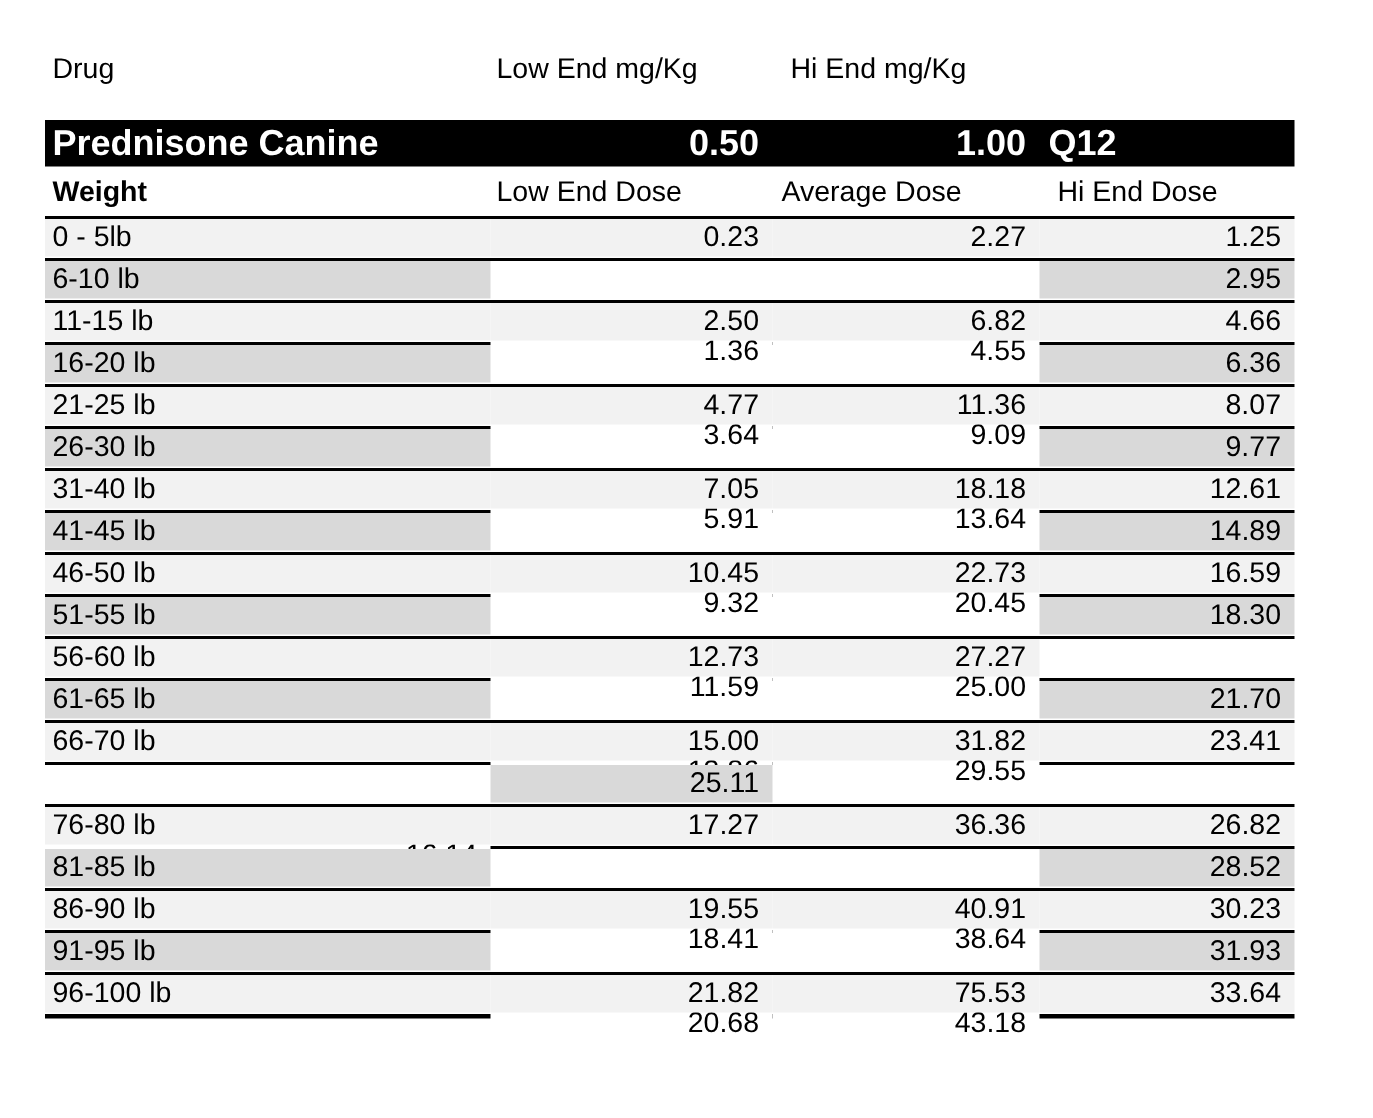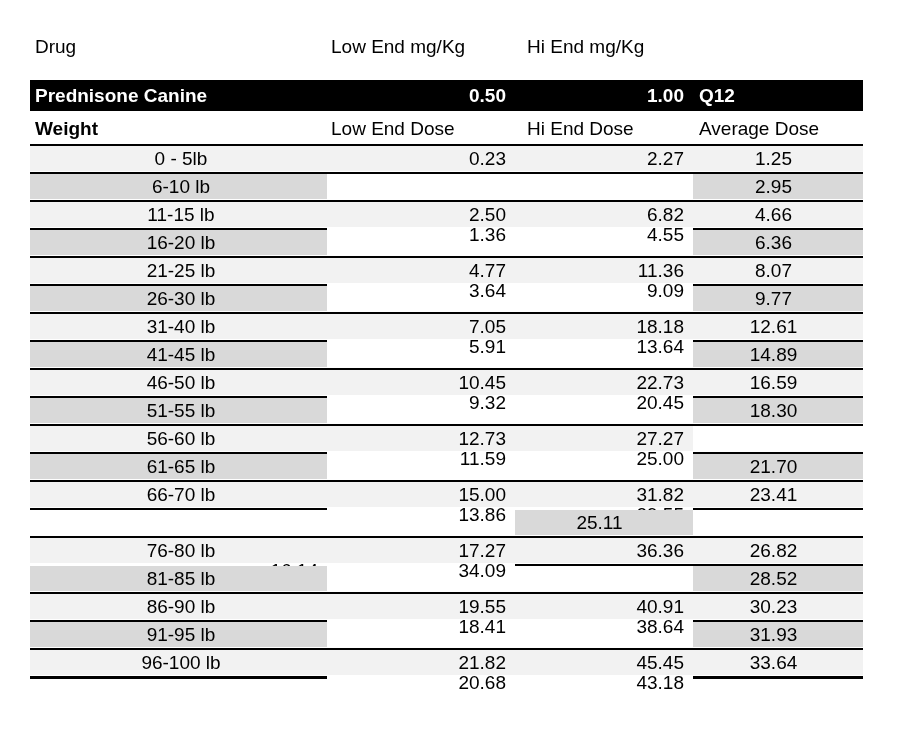--- a/index.html
+++ b/index.html
@@ -34,31 +34,31 @@
 
   
   .toprow{height:32px;align-items:end;margin-bottom:22px;}
   .toprow .cell{height:auto;line-height:22px;}
 
   
   .drugbar{
     background:var(--bar-bg);color:var(--bar-text);
     height:31px;align-items:center;margin-bottom:2px;
   }
-  .drugbar .cell{height:31px;line-height:31px;font-weight:bold;font-size:19px;}
+  .drugbar .cell{height:31px;line-height:31px;font-weight:bold;font-size:24px;}
 
   
   .weightrow{height:31px;align-items:center;}
   .weightrow .cell{height:31px;line-height:31px;}
 
   
   .tbody{border-bottom:3px solid var(--border-color);}
   .row{border-top:2px solid var(--border-color);height:28px;}
   .row .cell{height:25px;line-height:25px;}
-  .row .shade{background:var(--row-light);text-align:center;}
+  .row .shade{background:var(--row-light);}
   .row .mid{background:var(--row-light);}
   .row.alt .shade{background:var(--row-dark);}
   .row.alt .mid{background:var(--row-white);margin-top:48px;}
 </style>
 </head>
 <body>
 
 <div class="sheet">
 
   <div class="grid toprow">
@@ -71,22 +71,22 @@
   <div class="grid drugbar">
     <div class="cell c1">Prednisone Canine</div>
     <div class="cell num">0.50</div>
     <div class="cell num">1.00</div>
     <div class="cell hleft4">Q12</div>
   </div>
 
   <div class="grid weightrow">
     <div class="cell c1 bold">Weight</div>
     <div class="cell hleft2">Low End Dose</div>
+    <div class="cell hleft4">Average Dose</div>
     <div class="cell hleft3">Hi End Dose</div>
-    <div class="cell hleft4">Average Dose</div>
   </div>
 
   <div class="tbody" id="tbody">
       <div class="grid row">
     <div class="cell c1 shade">0 - 5lb</div>
     <div class="cell num mid">0.23</div>
     <div class="cell num mid">2.27</div>
     <div class="cell num shade">1.25</div>
   </div>
       <div class="grid row alt">
@@ -155,21 +155,20 @@
     <div class="cell num shade">21.70</div>
   </div>
       <div class="grid row">
     <div class="cell c1 shade">66-70 lb</div>
     <div class="cell num mid">15.00</div>
     <div class="cell num mid">31.82</div>
     <div class="cell num shade">23.41</div>
   </div>
       <div class="grid row alt">
     <div class="cell num mid">16.14</div>
-    <div class="cell num mid">34.09</div>
     <div class="cell num shade">25.11</div>
   </div>
       <div class="grid row">
     <div class="cell c1 shade">76-80 lb</div>
     <div class="cell num mid">17.27</div>
     <div class="cell num mid">36.36</div>
     <div class="cell num shade">26.82</div>
   </div>
       <div class="grid row alt">
     <div class="cell c1 shade">81-85 lb</div>
@@ -185,18 +184,18 @@
   </div>
       <div class="grid row alt">
     <div class="cell c1 shade">91-95 lb</div>
     <div class="cell num mid">20.68</div>
     <div class="cell num mid">43.18</div>
     <div class="cell num shade">31.93</div>
   </div>
       <div class="grid row">
     <div class="cell c1 shade">96-100 lb</div>
     <div class="cell num mid">21.82</div>
-    <div class="cell num mid">45.45</div>
+    <div class="cell num mid">75.53</div>
     <div class="cell num shade">33.64</div>
   </div>
     </div>
 
 </div>
 
 </body></html>

